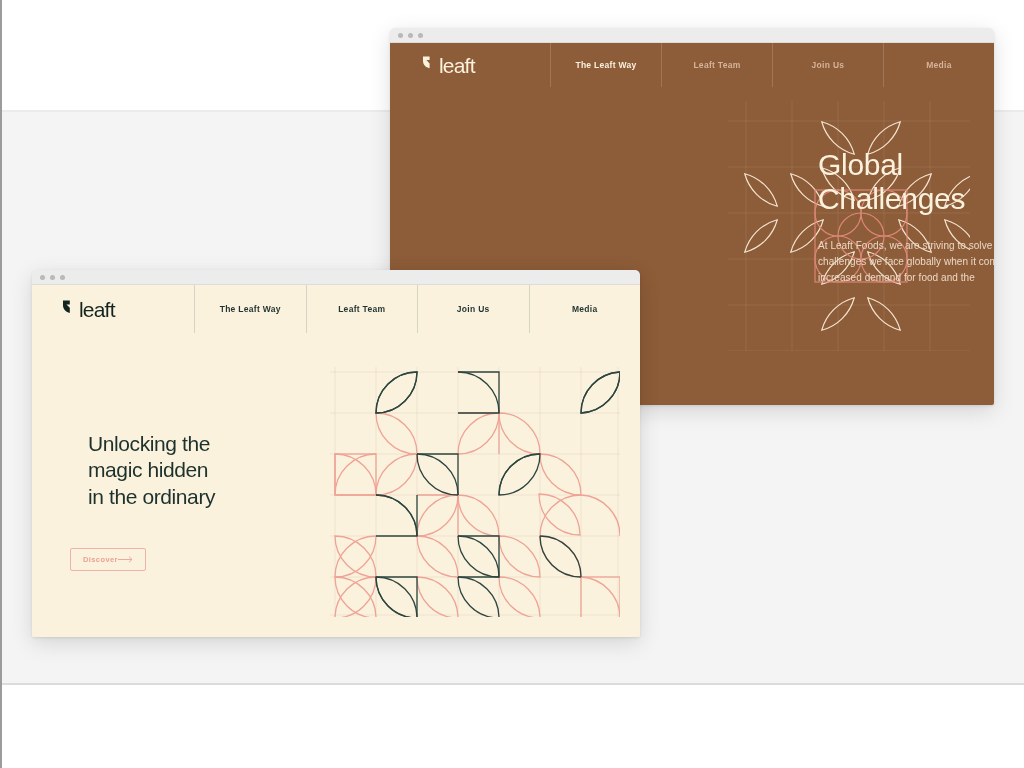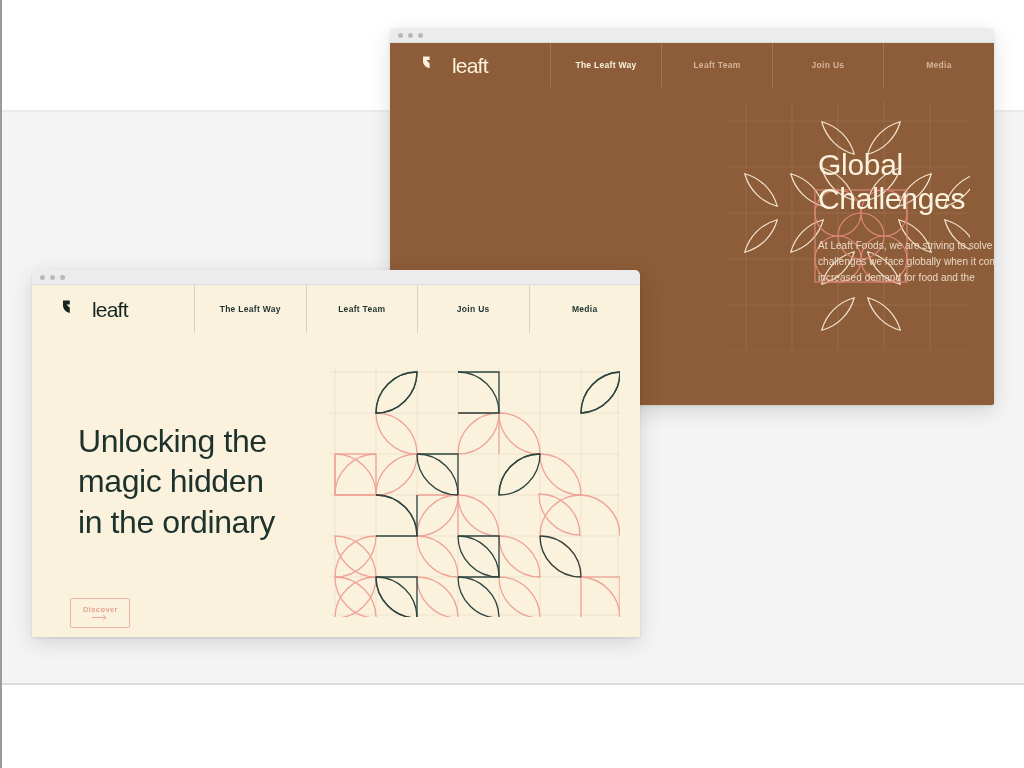--- a/index.html
+++ b/index.html
@@ -180,47 +180,46 @@
     border-left: 1px solid rgba(31,51,48,0.16);
     font-weight: 600;
   }
 
   .hero-cream {
     position: absolute;
     left: 38px;
     top: 128px;
   }
   .h1-cream {
-    font-size: 32px;
+    font-size: 21px;
     line-height: 1.26;
     color: #1d312d;
     font-weight: 400;
     letter-spacing: -0.4px;
-    margin: 8px;
+    margin: 18px;
     white-space: pre-line;
   }
   .p-cream {
     margin: 22px 0 0 0;
     width: 196px;
     font-size: 7.5px;
     line-height: 1.85;
     color: #2a3c38;
     font-weight: 600;
     letter-spacing: 0.05px;
   }
   .btn-discover {
-    margin-top: 48px;
+    margin-top: 20px;
     display: inline-flex;
     align-items: center;
     border: 1px solid #eeb3a6;
     border-radius: 2px;
     padding: 6px 11px 6px 12px;
     background: transparent;
     cursor: pointer;
-    flex-direction: column;
   }
   .btn-discover .lbl {
     font-size: 7.5px;
     color: #e9a294;
     letter-spacing: 0.4px;
     font-weight: 600;
   }
   .btn-discover .arw {
     display: block;
     line-height: 0;
@@ -229,21 +228,21 @@
   .art-cream {
     position: absolute;
     left: 298px;
     top: 82px;
   }
 
   
   .logo {
     display: flex;
     align-items: center;
-    gap: 15px;
+    gap: 2px;
   }
   .logo .word {
     font-size: 21px;
     letter-spacing: -0.8px;
     font-weight: 400;
     line-height: 1;
   }
   .logo-brown .word { color: #fbf2de; }
   .logo-cream .word { color: #14251f; }
 </style>

